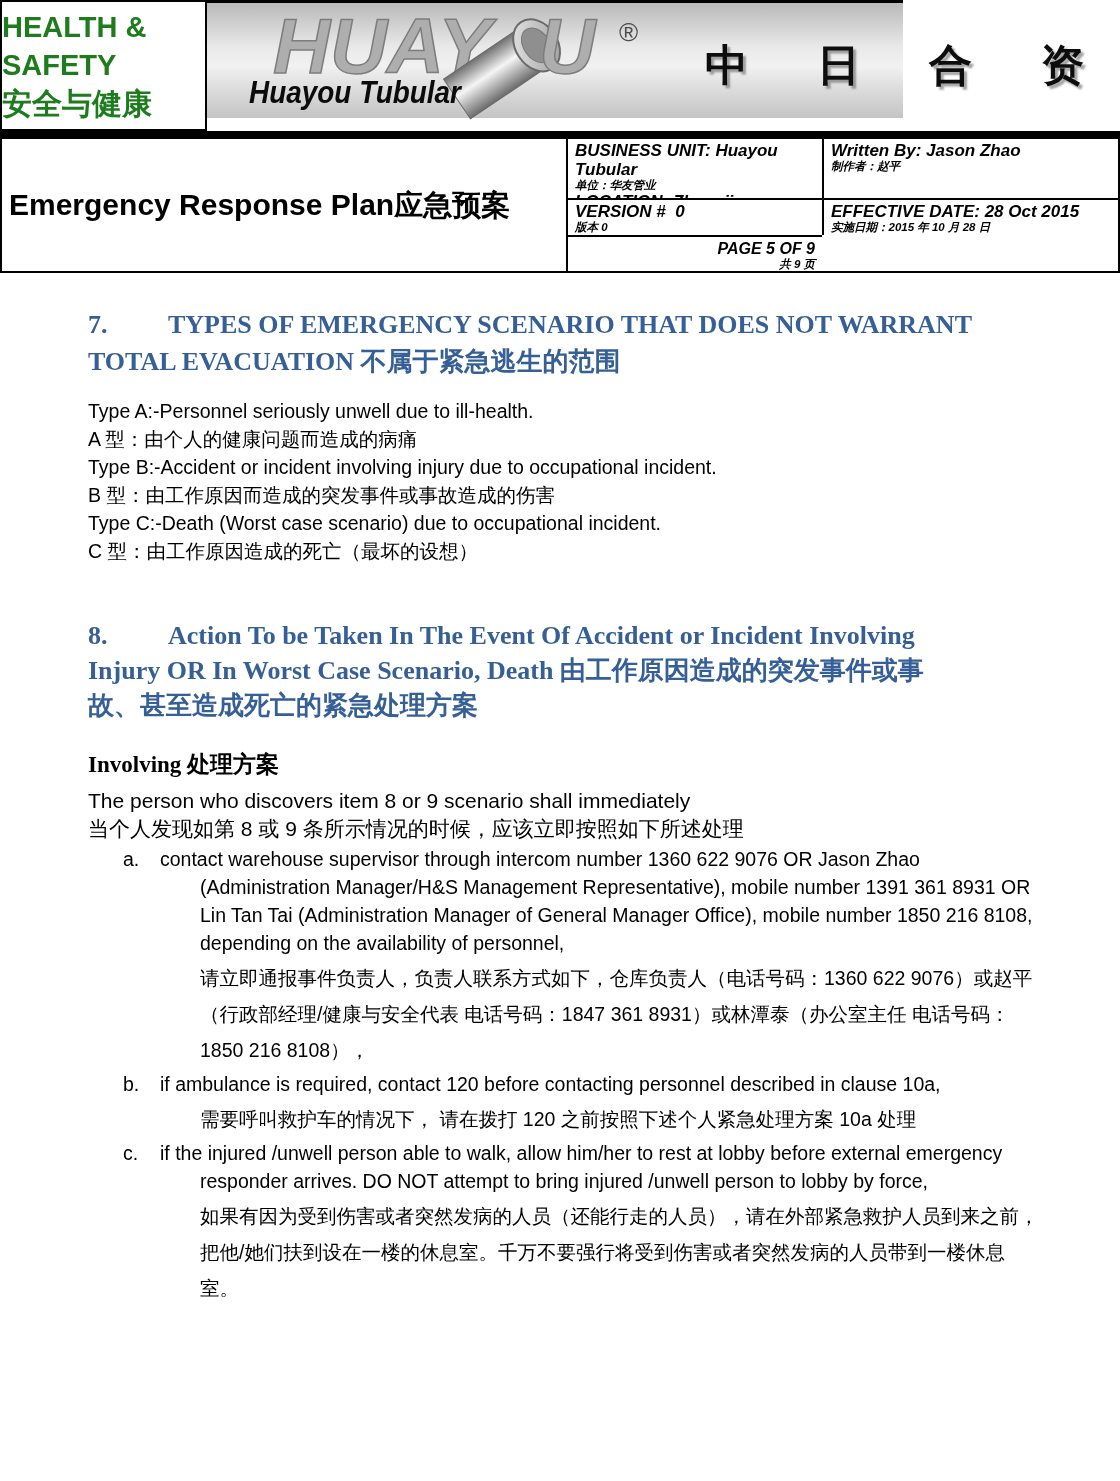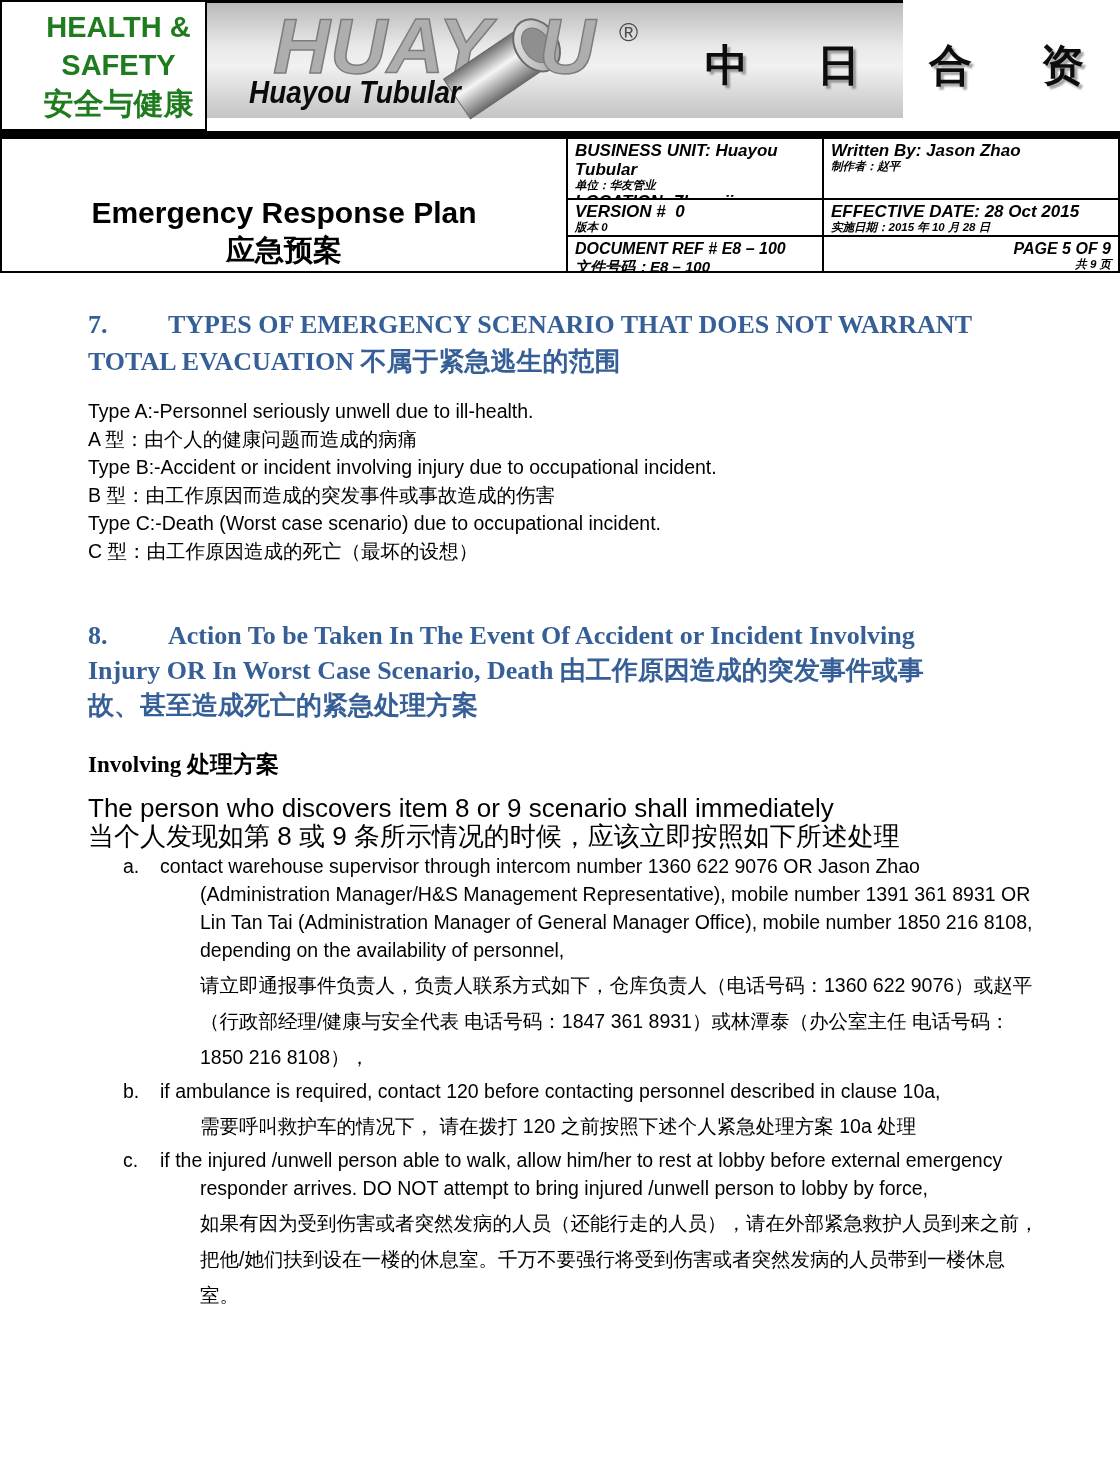--- a/index.html
+++ b/index.html
@@ -7,22 +7,22 @@
   body {
     width:1120px; height:1481px; position:relative;
     font-family:"Liberation Sans", sans-serif; color:#000;
     overflow:hidden;
   }
 
   
   .banner { display:flex; height:131px; }
   .hs-box {
     width:207px; height:131px; border:2px solid #000;
-    display:flex; flex-direction:column; justify-content:center; align-items:center;
-    text-align:center; background:#fff; flex:none;padding-left:30px;
+    display:flex; flex-direction:column; justify-content:center; align-items:flex-start;
+    text-align:center; background:#fff; flex:none;
   }
   .hs-en { color:#1e7b1e; font-weight:bold; font-size:29px; line-height:38px; }
   .hs-zh { color:#1e7b1e; font-weight:bold; font-size:30px; line-height:40px; }
 
   .logo-area { position:relative; flex:1; height:131px; }
   .logo-band {
     position:absolute; left:0; top:0; width:696px; height:118px;
     border-top:3px solid #000;
     background:linear-gradient(180deg,#b9b9b9 0%, #e9e9e9 38%, #f1f1f1 55%, #d9d9d9 78%, #c4c4c4 100%);
   }
@@ -40,21 +40,21 @@
   .hdr {
     display:grid; width:1120px;
     grid-template-columns:564px 256px 296px;
     grid-template-rows:59px 37px 36px;
     border-left:2px solid #000; border-right:2px solid #000; border-bottom:2px solid #000;
     font-style:italic; font-weight:bold;
   }
   .hdr .cell { padding:2px 7px; overflow:hidden; }
   .c-title {
     grid-column:1; grid-row:1 / span 3;
-    display:flex; flex-direction:column; justify-content:flex-end; align-items:center;
+    display:flex; flex-direction:row; justify-content:flex-start; align-items:center;
     font-style:normal;
   }
   .title-en { font-size:30px; font-weight:bold; line-height:36px; }
   .title-zh { font-size:29px; font-weight:bold; line-height:38px; }
   .bl { border-left:2px solid #000; }
   .bt { border-top:2px solid #000; }
   .en-lg { font-size:17px; line-height:19px; white-space:pre-wrap; }
   .en-md { font-size:16px; line-height:19px; white-space:pre-wrap; }
   .zh-sm { font-size:11.5px; line-height:13px; }
   .zh-md { font-size:15px; line-height:18px; }
@@ -71,21 +71,21 @@
   .sec-heading .hline1 { display:flex; }
   .sec-heading .num { width:80px; flex:none; }
   .h8 { line-height:35px; margin-top:53px; }
 
   .types { margin-top:17px; font-size:19.5px; line-height:28px; }
 
   .informant {
     margin-top:27px; font-family:"Liberation Serif", serif;
     font-weight:bold; font-size:23px; line-height:30px; color:#000;
   }
-  .intro { font-size:26px; line-height:28px; margin-top:14px; }
+  .intro { font-size:21px; line-height:28px; margin-top:7px; }
 
   .abc-list { margin-top:2px; font-size:19.5px; line-height:28px; }
   .abc-item { position:relative; margin-left:112px; }
   .abc-marker { position:absolute; left:-77px; top:0; }
   .abc-en { text-indent:-40px; }
   .abc-zh { text-indent:0; line-height:36px; margin:3px 0 2px 0; }
 </style>
 </head>
 <body>
 
@@ -147,24 +147,20 @@
 
   <div class="cell bl bt">
     <div class="en-lg">VERSION #  0</div>
     <div class="zh-sm">版本 0</div>
   </div>
   <div class="cell bl bt">
     <div class="en-lg">EFFECTIVE DATE: 28 Oct 2015</div>
     <div class="zh-sm">实施日期：2015 年 10 月 28 日</div>
   </div>
 
-  <div class="cell bl bt">
-    <div class="en-md">DOCUMENT REF # E8 – 100</div>
-    <div class="zh-md">文件号码：E8 – 100</div>
-  </div>
   <div class="cell bl bt r-align">
     <div class="en-md">PAGE 5 OF 9</div>
     <div class="zh-sm">共 9 页</div>
   </div>
 </div>
 
 <div class="content">
 
   <div class="sec-heading">
     <div class="hline1">

